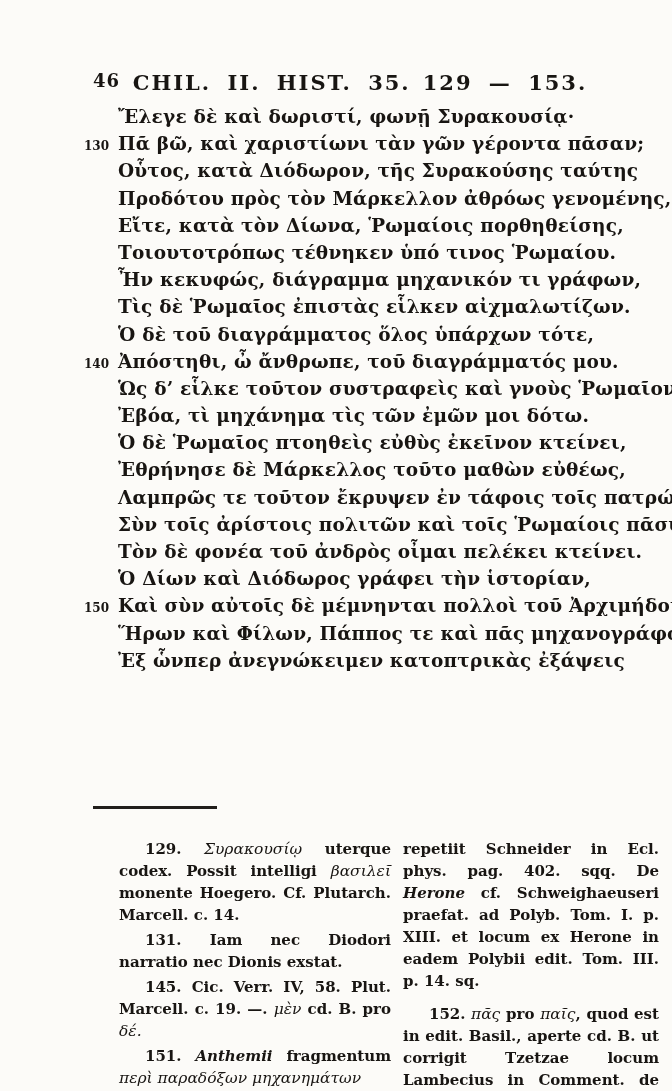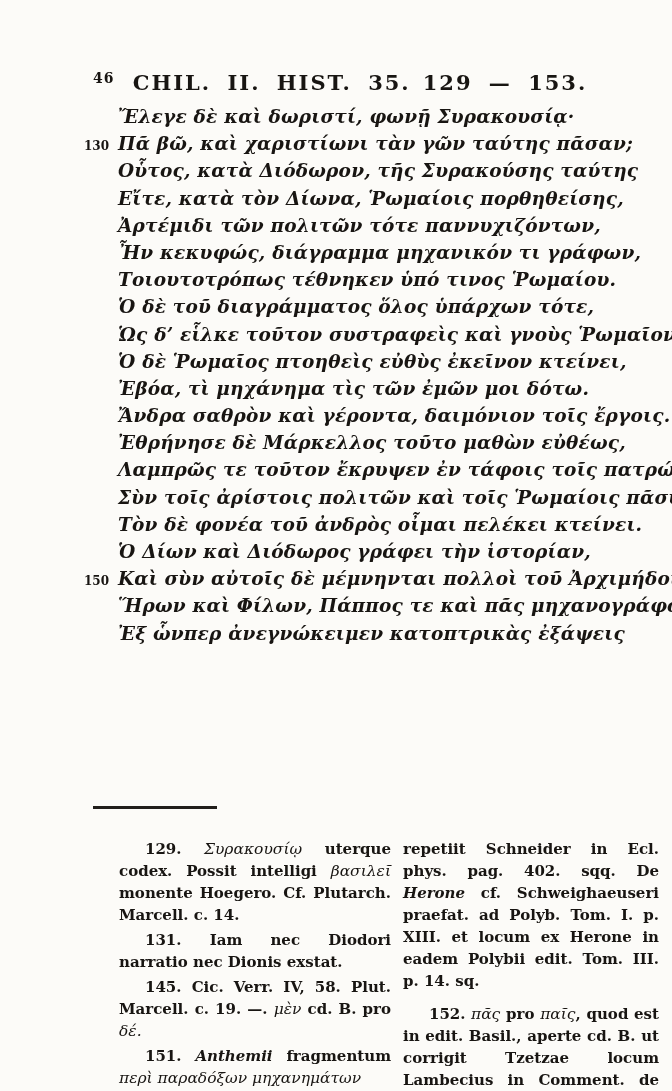--- a/index.html
+++ b/index.html
@@ -14,21 +14,21 @@
     height: 1091px;
     background: #fcfbf8;
     color: #181512;
     overflow: hidden;
   }
   
   .page-number {
     position: absolute;
     top: 70px;
     left: 93px;
-    font-size: 14px;
+    font-size: 18px;
     font-weight: bold;
     letter-spacing: 1px;
   }
   .running-title {
     position: absolute;
     top: 70px;
     left: 60px;
     width: 600px;
     text-align: center;
     font-size: 21px;
@@ -54,21 +54,20 @@
   .vnum {
     flex: 0 0 34px;
     width: 34px;
     font-size: 12px;
     font-weight: bold;
     font-style: normal;
   }
   .vtext {
     font-size: 18.5px;
     font-weight: bold;
-    font-style: italic;
     letter-spacing: 0.2px;
   }
   
   .footnote-rule {
     position: absolute;
     top: 806px;
     left: 93px;
     width: 124px;
     height: 3px;
     background: #211e1b;
@@ -107,61 +106,65 @@
 
   <div class="running-title"><span>CHIL. II. HIST. 35.</span><span class="title-range">129 — 153.</span></div>
 
   <div class="verse">
     <div class="vline">
         <span class="vnum"></span>
         <span class="vtext">Ἔλεγε δὲ καὶ δωριστί, φωνῇ Συρακουσίᾳ·</span>
       </div>
     <div class="vline">
         <span class="vnum">130</span>
-        <span class="vtext">Πᾶ βῶ, καὶ χαριστίωνι τὰν γῶν ταύτης πᾶσαν;</span>
+        <span class="vtext">Πᾶ βῶ, καὶ χαριστίωνι τὰν γῶν γέροντα πᾶσαν;</span>
       </div>
     <div class="vline">
         <span class="vnum"></span>
         <span class="vtext">Οὗτος, κατὰ Διόδωρον, τῆς Συρακούσης ταύτης</span>
       </div>
     <div class="vline">
         <span class="vnum"></span>
+        <span class="vtext">Προδότου πρὸς τὸν Μάρκελλον ἀθρόως γενομένης,</span>
+      </div>
+    <div class="vline">
+        <span class="vnum"></span>
         <span class="vtext">Εἴτε, κατὰ τὸν Δίωνα, Ῥωμαίοις πορθηθείσης,</span>
       </div>
     <div class="vline">
         <span class="vnum"></span>
-        <span class="vtext">Ἀρτέμιδι τῶν πολιτῶν τότε παννυχιζόντων,</span>
+        <span class="vtext">Τοιουτοτρόπως τέθνηκεν ὑπό τινος Ῥωμαίου.</span>
       </div>
     <div class="vline">
         <span class="vnum"></span>
         <span class="vtext">Ἦν κεκυφώς, διάγραμμα μηχανικόν τι γράφων,</span>
       </div>
     <div class="vline">
         <span class="vnum"></span>
-        <span class="vtext">Τοιουτοτρόπως τέθνηκεν ὑπό τινος Ῥωμαίου.</span>
+        <span class="vtext">Τὶς δὲ Ῥωμαῖος ἐπιστὰς εἷλκεν αἰχμαλωτίζων.</span>
       </div>
     <div class="vline">
         <span class="vnum"></span>
         <span class="vtext">Ὁ δὲ τοῦ διαγράμματος ὅλος ὑπάρχων τότε,</span>
       </div>
     <div class="vline">
+        <span class="vnum">140</span>
+        <span class="vtext">Ἀπόστηθι, ὦ ἄνθρωπε, τοῦ διαγράμματός μου.</span>
+      </div>
+    <div class="vline">
         <span class="vnum"></span>
         <span class="vtext">Ὡς δ’ εἷλκε τοῦτον συστραφεὶς καὶ γνοὺς Ῥωμαῖον εἶναι,</span>
       </div>
     <div class="vline">
         <span class="vnum"></span>
+        <span class="vtext">Ἐβόα, τὶ μηχάνημα τὶς τῶν ἐμῶν μοι δότω.</span>
+      </div>
+    <div class="vline">
+        <span class="vnum"></span>
         <span class="vtext">Ὁ δὲ Ῥωμαῖος πτοηθεὶς εὐθὺς ἐκεῖνον κτείνει,</span>
-      </div>
-    <div class="vline">
-        <span class="vnum"></span>
-        <span class="vtext">Ἐβόα, τὶ μηχάνημα τὶς τῶν ἐμῶν μοι δότω.</span>
-      </div>
-    <div class="vline">
-        <span class="vnum"></span>
-        <span class="vtext">Ἄνδρα σαθρὸν καὶ γέροντα, δαιμόνιον τοῖς ἔργοις.</span>
       </div>
     <div class="vline">
         <span class="vnum"></span>
         <span class="vtext">Ἐθρήνησε δὲ Μάρκελλος τοῦτο μαθὼν εὐθέως,</span>
       </div>
     <div class="vline">
         <span class="vnum"></span>
         <span class="vtext">Λαμπρῶς τε τοῦτον ἔκρυψεν ἐν τάφοις τοῖς πατρώοις</span>
       </div>
     <div class="vline">

